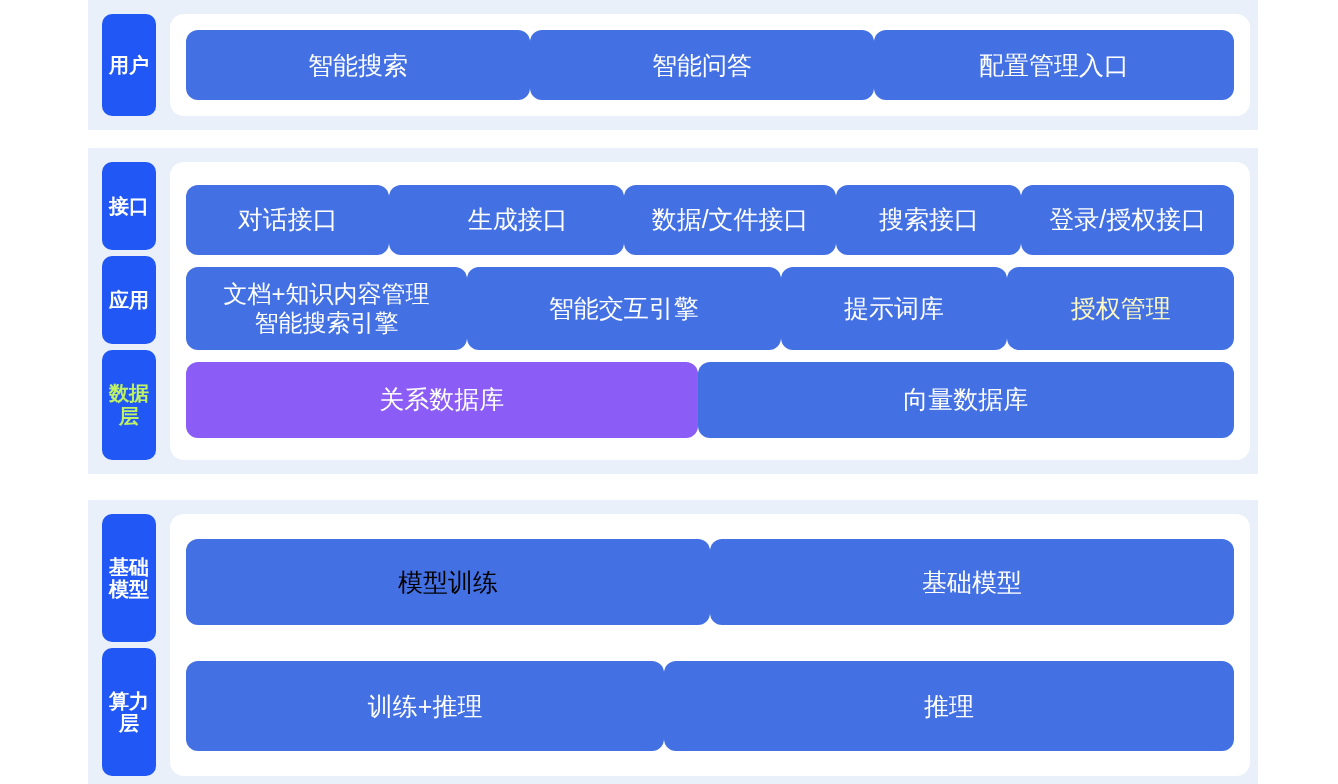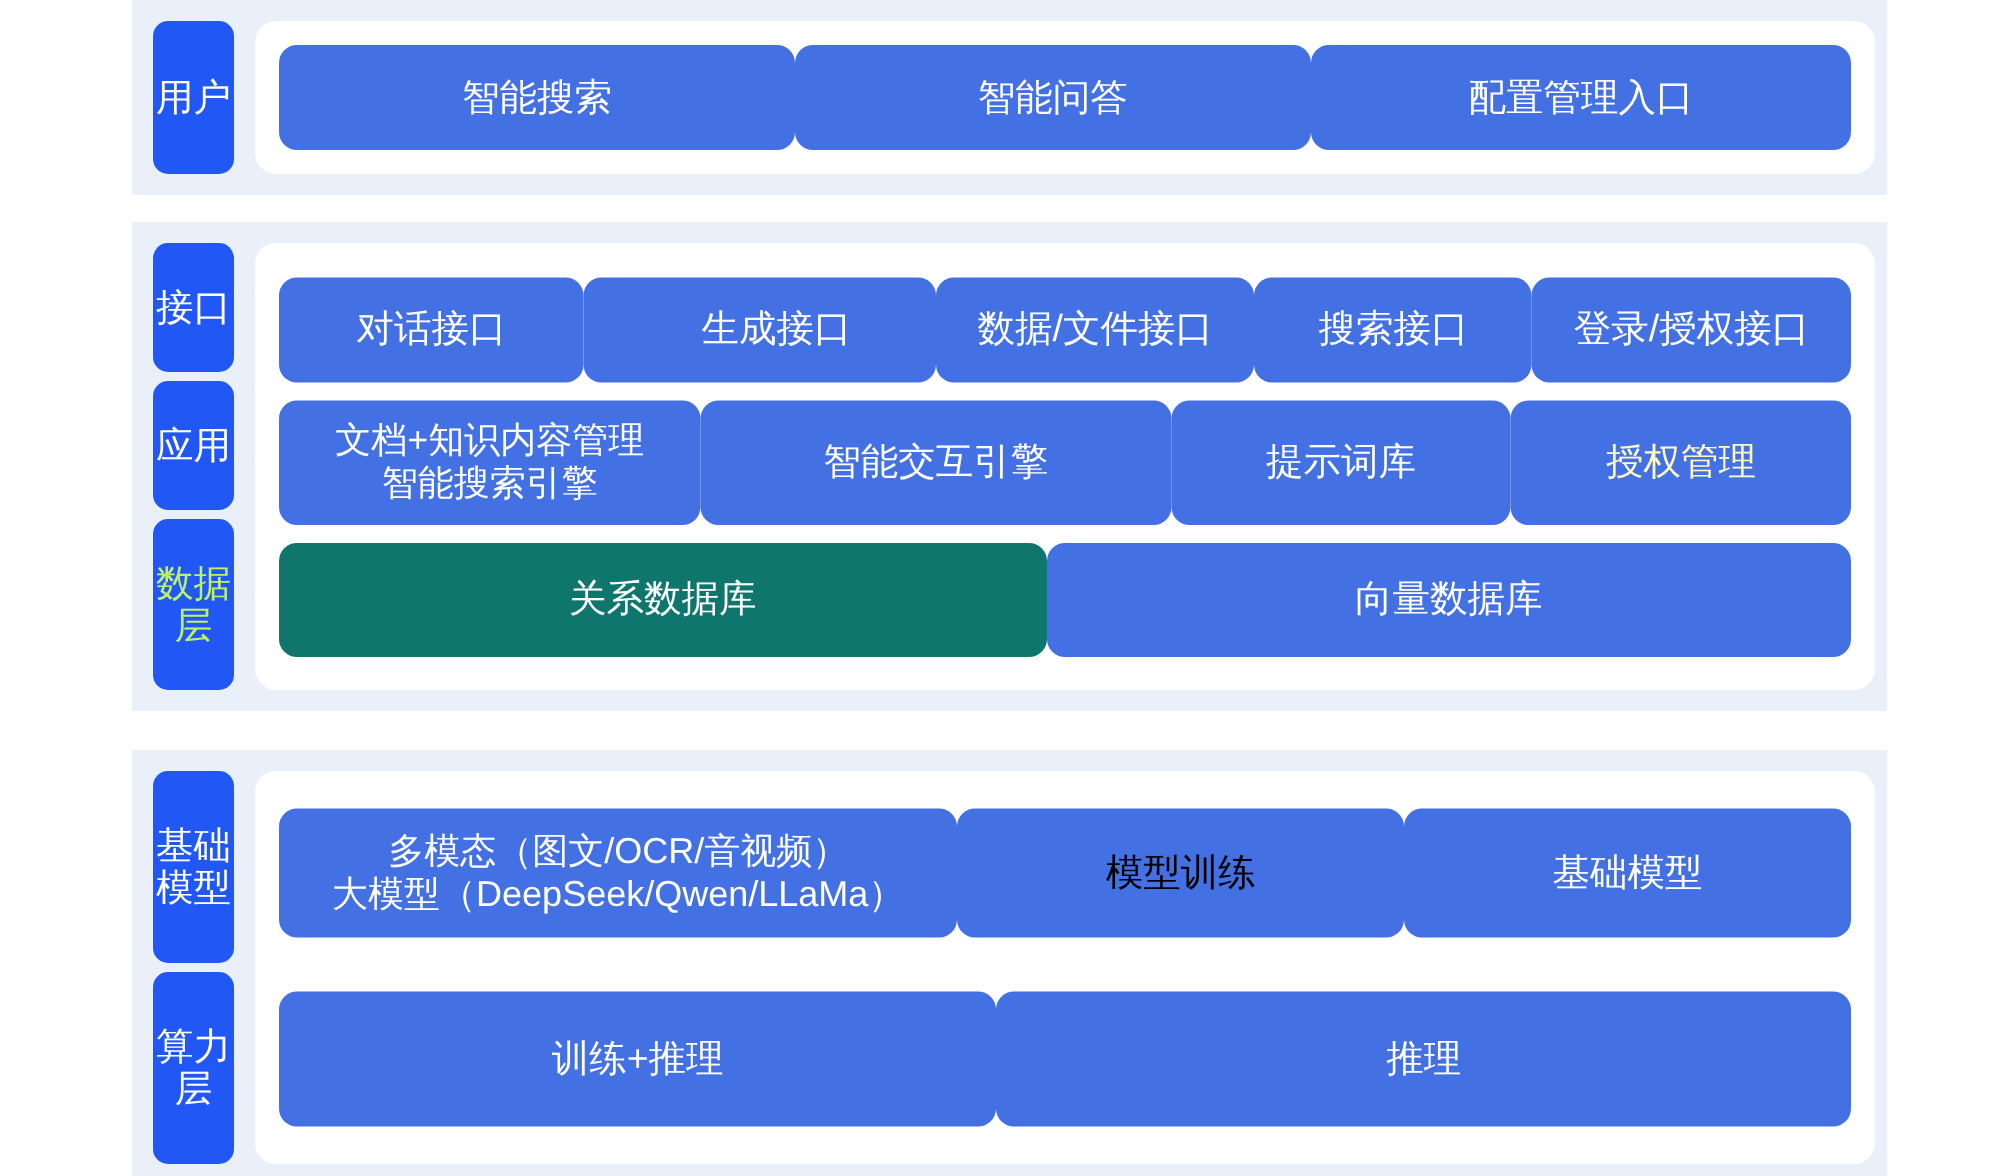--- a/index.html
+++ b/index.html
@@ -43,22 +43,22 @@
     flex-direction: column;
     justify-content: space-between;
     width: 54px;
     flex: 0 0 54px;
     margin-right: 14px;
   }
   .layer-label {
     background: #2158f5;
     color: #ffffff;
     border-radius: 10px;
-    font-size: 25px;
-    font-weight: normal;
+    font-size: 20px;
+    font-weight: bold;
     line-height: 1.12;
     letter-spacing: 0px;
     display: flex;
     align-items: center;
     justify-content: center;
     text-align: center;
     writing-mode: horizontal-tb;
     width: 54px;
     box-sizing: border-box;
     padding: 4px 0;
@@ -156,38 +156,36 @@
 
       <div class="row row-h-app">
         <div class="box two-line w-120" style="background: rgb(67, 112, 227); color: rgb(255, 255, 255);">文档+知识内容管理
 智能搜索引擎</div>
         <div class="box w-135" style="background: rgb(67, 112, 227); color: rgb(255, 255, 255);">智能交互引擎</div>
         <div class="box w-095" style="background: rgb(67, 112, 227); color: rgb(255, 255, 255);">提示词库</div>
         <div class="box w-095" style="background: rgb(67, 112, 227); color: #fef9c3;">授权管理</div>
       </div>
 
       <div class="row row-h-data">
-        <div class="box w-100" style="background: #0f766e; color: rgb(255, 255, 255);">关系数据库</div>
+        <div class="box w-100" style="background: #8b5cf6; color: rgb(255, 255, 255);">关系数据库</div>
         <div class="box w-105" style="background: rgb(67, 112, 227); color: rgb(255, 255, 255);">向量数据库</div>
       </div>
 
     </div>
   </div>
 
   <div class="section section-sec3" style="background: rgb(234, 240, 249);">
     <div class="label-col">
       <div class="layer-label" style="background: rgb(33, 88, 245); color: rgb(255, 255, 255);">基础模型</div>
       <div class="label-gap"></div>
       <div class="layer-label" style="background: rgb(33, 88, 245); color: rgb(255, 255, 255);">算力层</div>
     </div>
     <div class="card" style="background: rgb(255, 255, 255);">
 
       <div class="row row-h-model">
-        <div class="box box-sm two-line w-140" style="background: rgb(67, 112, 227); color: rgb(255, 255, 255);">多模态（图文/OCR/音视频）
-大模型（DeepSeek/Qwen/LLaMa）</div>
         <div class="box w-090" style="background: rgb(67, 112, 227); color: #000000;">模型训练</div>
         <div class="box w-090" style="background: rgb(67, 112, 227); color: rgb(255, 255, 255);">基础模型</div>
       </div>
 
       <div class="row row-h-comp">
         <div class="box w-100" style="background: rgb(67, 112, 227); color: rgb(255, 255, 255);">训练+推理</div>
         <div class="box w-120" style="background: rgb(67, 112, 227); color: rgb(255, 255, 255);">推理</div>
       </div>
 
     </div>

